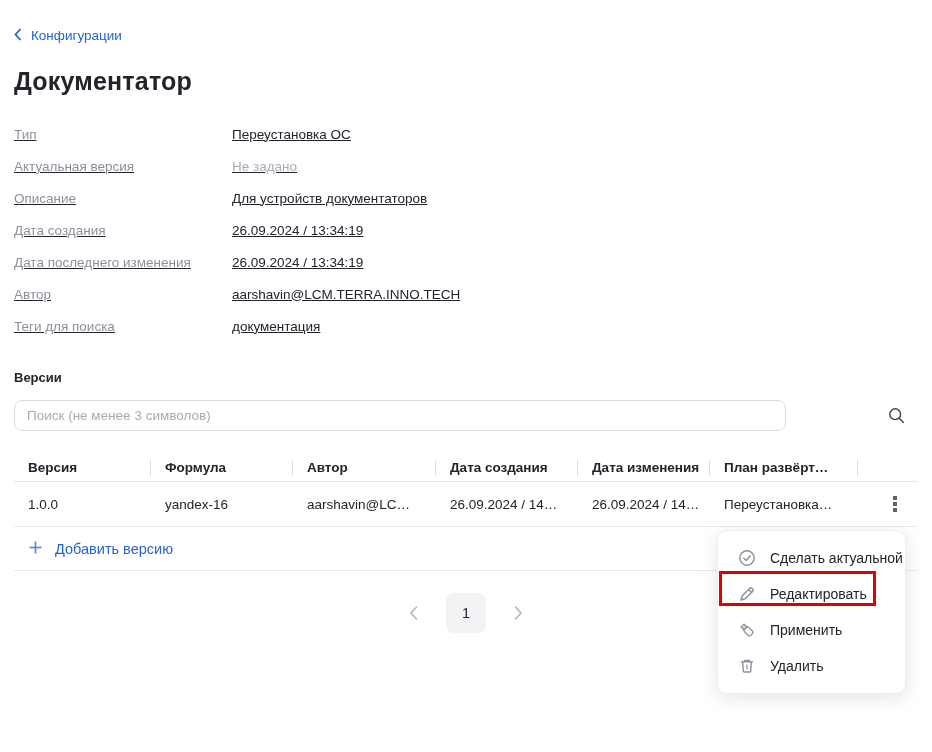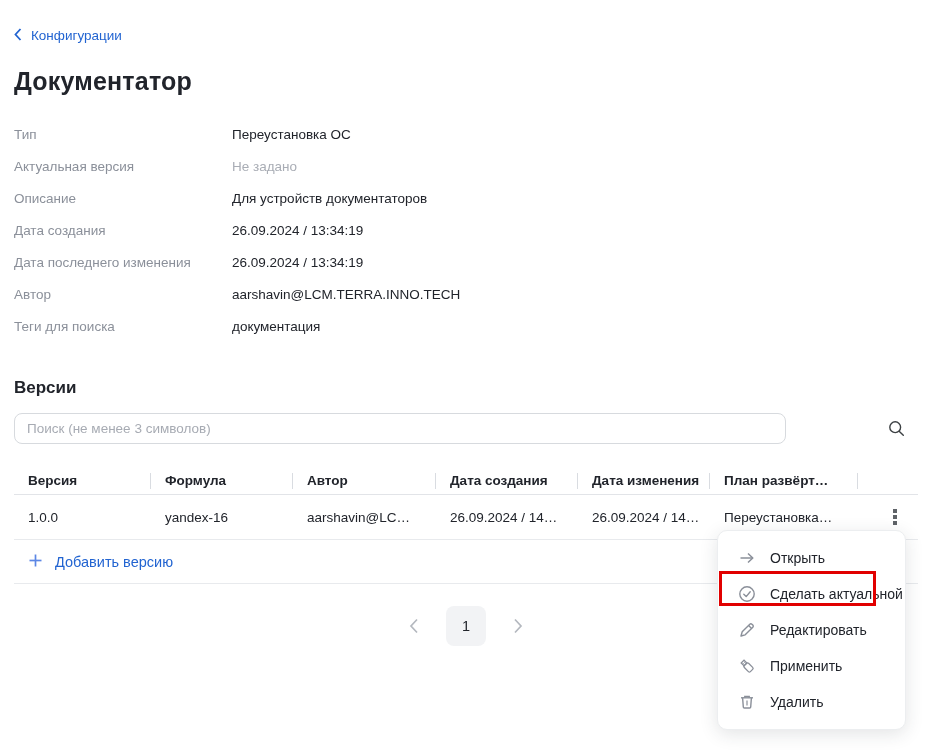--- a/index.html
+++ b/index.html
@@ -10,27 +10,27 @@
   
   .breadcrumb { display:flex; gap:9px; padding-top:28px;
     color:#2264d1; font-size:13.5px; cursor:pointer; width:max-content; }
   .breadcrumb svg { display:block; }
 
   
   .page-title { margin-top:24px; font-size:25px; font-weight:bold; letter-spacing:.2px; }
 
   
   .details { margin-top:22px; }
-  .detail-row { display:flex; align-items:center; height:32px; font-size:13.5px; }
+  .detail-row { display:flex; align-items:center; height:32px; font-size:13.5px;text-decoration:underline; }
   .detail-label { width:218px; color:#8b909a; flex:none; }
   .detail-value { color:#21242b; }
   .detail-value.muted { color:#a9adb5; }
 
   
-  .section-title { margin-top:36px; font-size:17px; font-weight:bold; }
+  .section-title { margin-top:28px; font-size:13px; font-weight:bold; }
   .search-wrap { position:relative; margin-top:15px; }
   .search-input { width:772px; height:31px; border:1px solid #d7dade; border-radius:8px;
     padding:0 40px 0 12px; font-size:13.5px; font-family:"Liberation Sans",sans-serif;
     color:#21242b; outline:none; }
   .search-input::placeholder { color:#a7abb3; }
   .search-icon { position:absolute; right:13px; top:7px; }
 
   
   .table { margin-top:23px; width:904px; }
   .thead { display:flex; align-items:center; height:28px; border-bottom:1px solid #e2e4e8; }
@@ -173,29 +173,20 @@
       <svg width="10" height="16" viewBox="0 0 10 16">
           <polyline points="2,1.5 8,8 2,14.5" fill="none" stroke="#b4b8bf" stroke-width="1.7"></polyline>
         </svg>
     </span>
   </div>
 
   <div class="context-menu">
     <div class="menu-item">
       <span>
         <svg width="18" height="18" viewBox="0 0 18 18">
-          <line x1="2.5" y1="9" x2="14.5" y2="9" stroke="#8a8f99" stroke-width="1.5"></line>
-          <polyline points="10,4.5 14.8,9 10,13.5" fill="none" stroke="#8a8f99" stroke-width="1.5" stroke-linejoin="round"></polyline>
-        </svg>
-      </span>
-      <span>Открыть</span>
-    </div>
-    <div class="menu-item">
-      <span>
-        <svg width="18" height="18" viewBox="0 0 18 18">
           <circle cx="9" cy="9" r="7.2" fill="none" stroke="#8a8f99" stroke-width="1.4"></circle>
           <polyline points="5.8,9.3 8.2,11.6 12.2,6.8" fill="none" stroke="#8a8f99" stroke-width="1.4" stroke-linejoin="round" stroke-linecap="round"></polyline>
         </svg>
       </span>
       <span>Сделать актуальной</span>
     </div>
     <div class="menu-item">
       <span>
         <svg width="18" height="18" viewBox="0 0 18 18">
           <path d="M3 15l1.2-4.2 7.6-7.6c.6-.6 1.5-.6 2.1 0l.9.9c.6.6.6 1.5 0 2.1l-7.6 7.6L3 15z" fill="none" stroke="#8a8f99" stroke-width="1.4" stroke-linejoin="round"></path>

